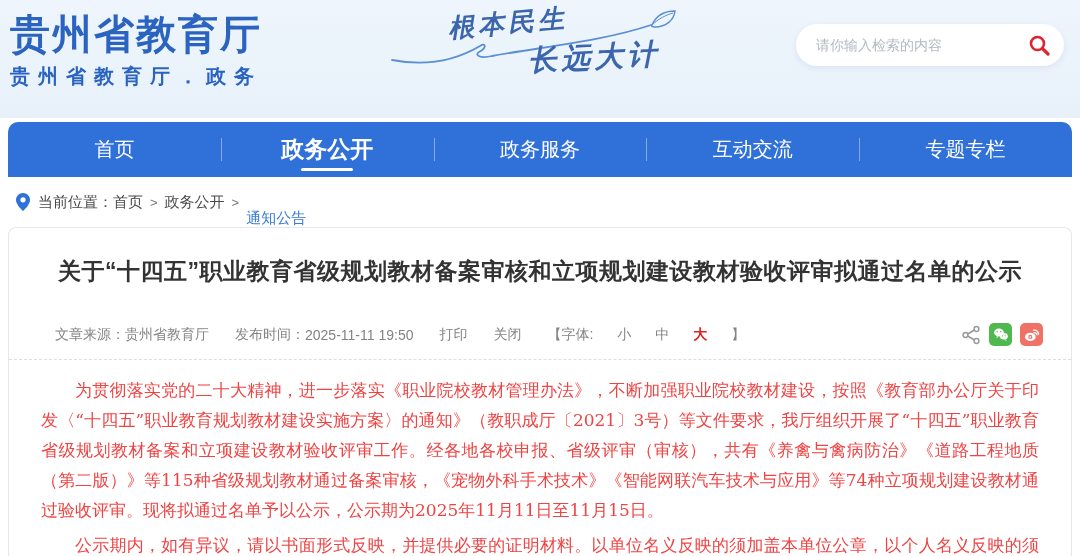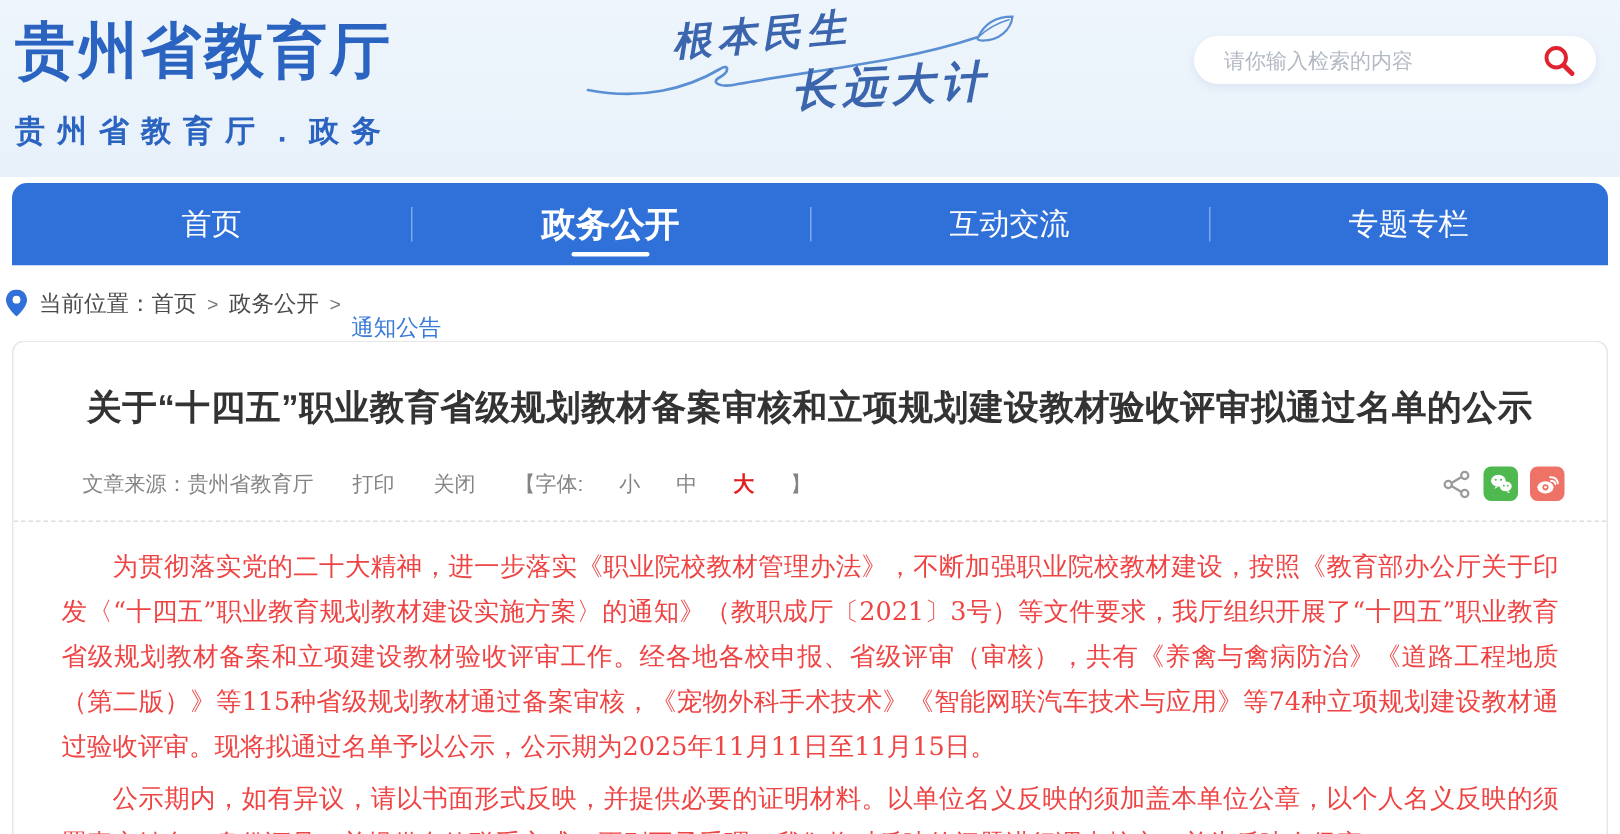--- a/index.html
+++ b/index.html
@@ -4,62 +4,62 @@
 <style>
   * { box-sizing: border-box; margin: 0; padding: 0; }
   html, body { width: 1080px; height: 556px; overflow: hidden; background: #fff;
     font-family: "Liberation Sans", sans-serif; }
 
   
   .header { position: relative; height: 118px;
     background: linear-gradient(180deg, #eef5fc 0%, #e8f1fa 100%); }
   .logo { position: absolute; left: 10px; top: 12px; cursor: pointer; }
   .logo-title { font-size: 40px; font-weight: 800; color: #2a63c0; letter-spacing: 2px; line-height: 1.1; }
-  .logo-subtitle { margin-top: 18px; font-size: 20px; font-weight: 700; color: #2a63c0; letter-spacing: 8px; font-family: Liberation Mono, monospace; }
+  .logo-subtitle { margin-top: 7px; font-size: 20px; font-weight: 700; color: #2a63c0; letter-spacing: 8px; font-family: Liberation Mono, monospace; }
 
   .slogan { position: absolute; left: 388px; top: 4px; width: 310px; height: 88px; }
   .slogan svg { position: absolute; left: 0; top: 0; }
   .slogan-t1 { position: absolute; left: 60px; top: 2px; font: italic 600 26px "DejaVu Serif", serif;
     color: #3b66ae; letter-spacing: 4px; transform: rotate(-5deg); white-space: nowrap; }
   .slogan-t2 { position: absolute; left: 140px; top: 34px; font: italic 600 29px "DejaVu Serif", serif;
     color: #3b66ae; letter-spacing: 4px; transform: rotate(-3deg); white-space: nowrap; }
 
-  .search-box { position: absolute; right: 16px; top: 24px; width: 268px; height: 32px;
+  .search-box { position: absolute; right: 16px; top: 24px; width: 268px; height: 42px;
     background: #fff; border-radius: 21px; display: flex; align-items: center;
     padding: 0 14px 0 20px; box-shadow: 0 2px 6px rgba(110,145,190,.14); }
   .search-box input { flex: 1; border: none; outline: none; background: transparent;
     font-size: 14px; color: #333; font-family: "Liberation Sans", sans-serif; }
   .search-box input::placeholder { color: #b3bac4; }
   .search-btn { display: flex; align-items: center; cursor: pointer; background: none; border: none; }
 
   
   .nav { display: flex; margin: 4px 8px 0; height: 55px; background: #2f70d9;
     border-radius: 10px 10px 0 0; }
   .nav-item { flex: 1; position: relative; display: flex; align-items: center; justify-content: center;
     color: #fff; font-size: 20px; cursor: pointer; }
   .nav-item:not(:first-child)::before { content: ""; position: absolute; left: 0; top: 16px;
     height: 23px; width: 1px; background: rgba(255,255,255,.4); }
   .nav-item.active .nav-label { font-weight: bold; font-size: 23px; }
   .nav-underline { position: absolute; bottom: 6px; left: 50%; transform: translateX(-50%);
     width: 52px; height: 3px; background: #fff; border-radius: 2px; }
 
   
-  .breadcrumb { height: 50px; display: flex; align-items: center; padding-left: 4px;
+  .breadcrumb { height: 50px; display: flex; align-items: center; padding-left: 16px;
     font-size: 15px; color: #4a4a4a; background: #fff; }
   .breadcrumb .pin { display: flex; margin-right: 8px; }
   .breadcrumb a { text-decoration: none; color: #4a4a4a; cursor: pointer; }
   .breadcrumb .sep { margin: 0 7px; color: #777; font-size: 13px; }
   .breadcrumb a.current { color: #3a7ad9; margin-top: 32px; }
 
   
   .card { margin: 0 8px; background: #fff; border: 1px solid #e7e7e7; border-bottom: none;
     border-radius: 8px 8px 0 0; height: 378px; overflow: hidden; }
   .card-title { margin: 28px 40px 0; text-align: center; font-size: 23px; font-weight: bold;
     color: #333; letter-spacing: 0.5px; }
-  .meta-row { margin: 24px 28px 0 46px; display: flex; align-items: center;
+  .meta-row { margin: 36px 28px 0 46px; display: flex; align-items: center;
     font-size: 14px; color: #848484; justify-content: center; }
   .meta-left { display: flex; align-items: center; gap: 26px; white-space: nowrap; }
   .meta-item { display: flex; align-items: center; }
   .meta-link { cursor: pointer; }
   .font-sizer { display: flex; align-items: center; gap: 24px; }
   .font-sizer .sz { cursor: pointer; }
   .font-sizer .sz-large { color: #e02020; font-weight: bold; }
   .share-group { margin-left: auto; display: flex; align-items: center; gap: 8px; }
   .share-group .sq { width: 23px; height: 23px; border-radius: 5px; display: flex;
     align-items: center; justify-content: center; cursor: pointer; }
@@ -103,20 +103,23 @@
 
 <div class="nav">
   <div class="nav-item">
     <span class="nav-label">首页</span>
   </div>
   <div class="nav-item active">
     <span class="nav-label">政务公开</span>
     <span class="nav-underline"></span>
   </div>
   <div class="nav-item">
+    <span class="nav-label">政务服务</span>
+  </div>
+  <div class="nav-item">
     <span class="nav-label">互动交流</span>
   </div>
   <div class="nav-item">
     <span class="nav-label">专题专栏</span>
   </div>
 </div>
 
 <div class="breadcrumb">
   <span class="pin">
     <svg width="14" height="18" viewBox="0 0 14 18">
@@ -134,20 +137,24 @@
 
 <div class="card">
   <h1 class="card-title">关于“十四五”职业教育省级规划教材备案审核和立项规划建设教材验收评审拟通过名单的公示</h1>
 
   <div class="meta-row">
     <div class="meta-left">
       <span class="meta-item">
         <span>文章来源：</span>
         <span>贵州省教育厅</span>
       </span>
+      <span class="meta-item">
+        <span>发布时间：</span>
+        <span>2025-11-11 19:50</span>
+      </span>
       <span class="meta-link">打印</span>
       <span class="meta-link">关闭</span>
       <span class="font-sizer">
         <span>【字体:</span>
         <span class="sz">小</span>
         <span class="sz">中</span>
         <span class="sz sz-large">大</span>
         <span>】</span>
       </span>
     </div>

